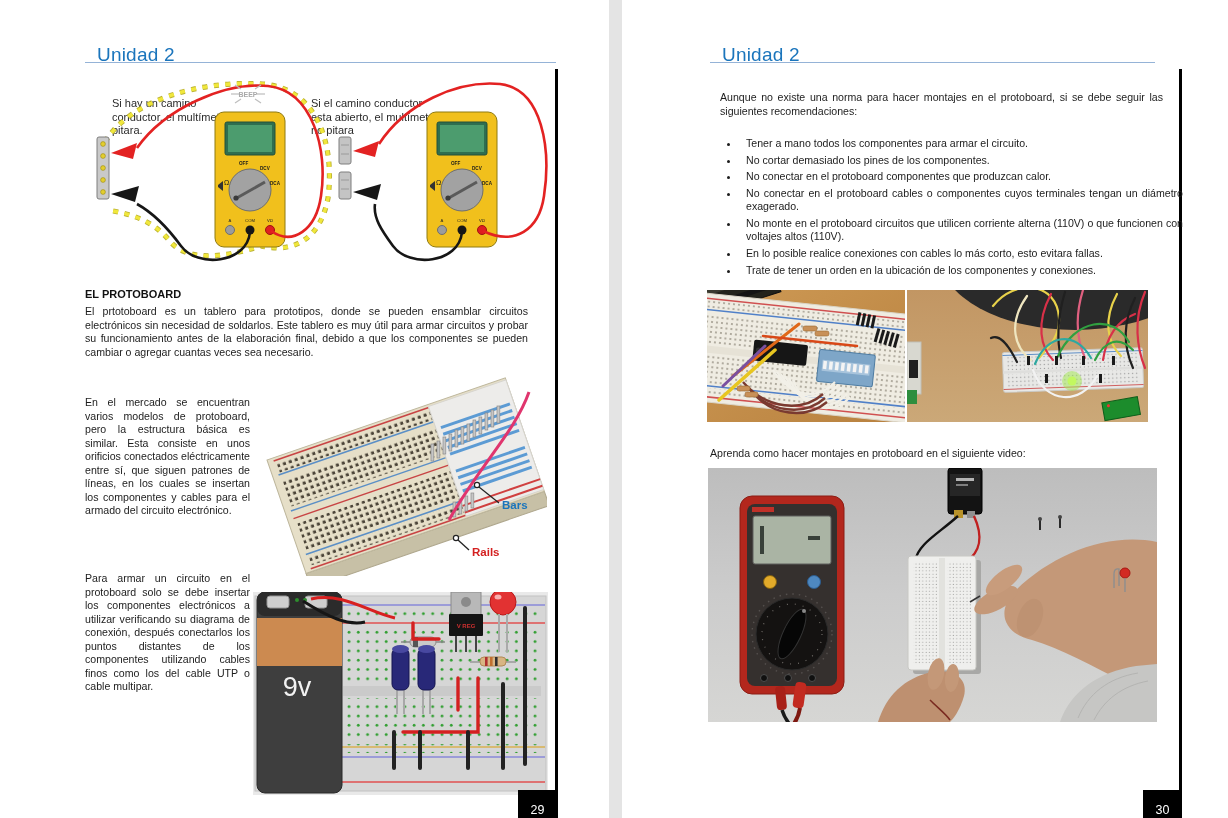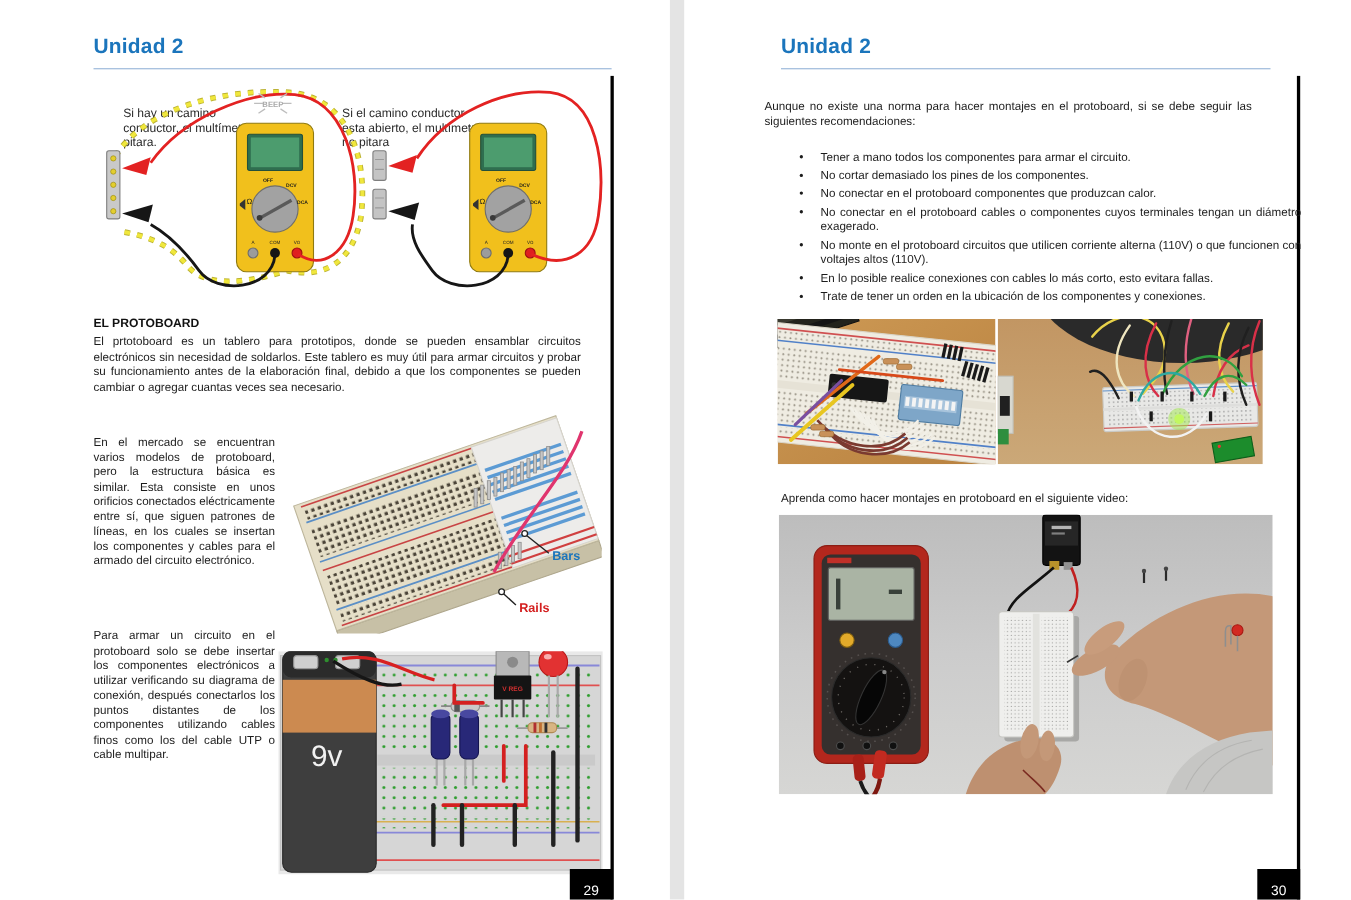--- a/index.html
+++ b/index.html
@@ -1,19 +1,19 @@
 <!DOCTYPE html>
 <html><head>
 <meta charset="utf-8">
 <style>
   html,body{margin:0;padding:0;background:#fff;}
   .canvas{position:relative;width:1228px;height:818px;background:#ffffff;overflow:hidden;
           font-family:"Liberation Sans",sans-serif;color:#1f1f1f;}
   .abs{position:absolute;}
-  .title{position:absolute;font-size:19px;font-weight:bold;color:#1B75BC;margin:0;letter-spacing:.2px;}
+  .title{position:absolute;font-size:19px;font-weight:normal;color:#1B75BC;margin:12px;letter-spacing:.2px;}
   .rule{position:absolute;height:1px;background:#95B3D7;}
   .cap{position:absolute;font-size:11px;line-height:13.5px;color:#2a2a2a;}
   .h2{position:absolute;font-size:11px;font-weight:bold;margin:0;color:#111;}
   .body{position:absolute;font-size:10.6px;line-height:13.5px;margin:0;color:#1c1c1c;}
   .j{text-align:justify;}
   .pagenum{position:absolute;width:39px;height:40px;background:#000;color:#fff;font-size:12.5px;
            display:flex;align-items:center;justify-content:center;}
   .divider{position:absolute;left:609px;top:0;width:13px;height:818px;background:#E4E4E4;}
   .scanline{position:absolute;top:69px;width:3px;height:749px;background:#000;}
   ul.recs{position:absolute;left:710px;top:137px;width:443px;margin:0;padding-left:30px;
@@ -265,21 +265,21 @@
       <path d="M250,92 L250,176"></path>
       <path d="M272,16 L272,172"></path>
     </g>
   </svg>
 
   <div class="pagenum" style="left:518px;top:790px">29</div>
 
   <h1 class="title" style="left:710px;top:32px">Unidad 2</h1>
   <div class="rule" style="left:710px;top:62px;width:445px"></div>
 
-  <p class="body j" style="left:695px;top:91px;width:443px">Aunque no existe una norma para hacer montajes en el protoboard, si se debe seguir las siguientes recomendaciones:</p>
+  <p class="body j" style="left:720px;top:91px;width:443px">Aunque no existe una norma para hacer montajes en el protoboard, si se debe seguir las siguientes recomendaciones:</p>
 
   <ul class="recs">
     <li>Tener a mano todos los componentes para armar el circuito.</li>
     <li>No cortar demasiado los pines de los componentes.</li>
     <li>No conectar en el protoboard componentes que produzcan calor.</li>
     <li>No conectar en el protoboard cables o componentes cuyos terminales tengan un diámetro exagerado.</li>
     <li>No monte en el protoboard circuitos que utilicen corriente alterna (110V) o que funcionen con voltajes altos (110V).</li>
     <li>En lo posible realice conexiones con cables lo más corto, esto evitara fallas.</li>
     <li>Trate de tener un orden en la ubicación de los componentes y conexiones.</li>
   </ul>

